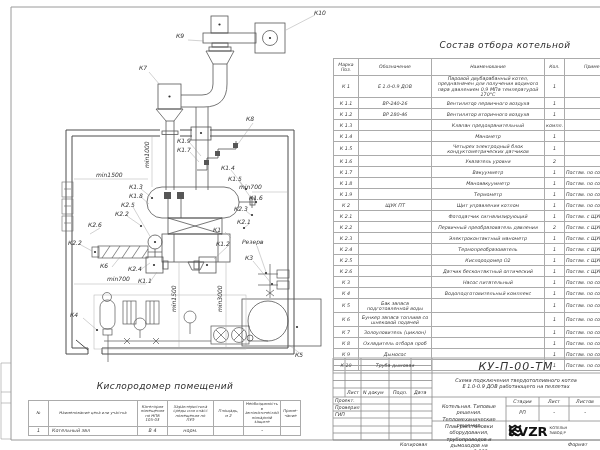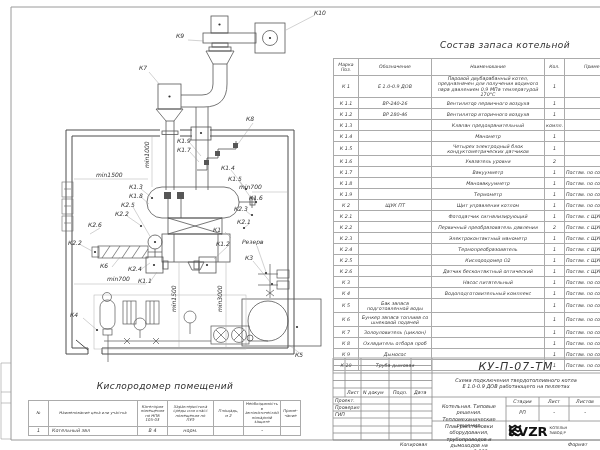--- a/index.html
+++ b/index.html
@@ -270,21 +270,21 @@
     <span class="dl" style="left: 100px; top: 263px;">К6</span>
     <span class="dl" style="left: 128px; top: 266px;">К2.4</span>
     <span class="dl" style="left: 107px; top: 276px;">min700</span>
     <span class="dl" style="left: 138px; top: 278px;">К1.1</span>
     <span class="dl v" style="left: 171px; top: 312px;">min1500</span>
     <span class="dl v" style="left: 217px; top: 312px;">min3000</span>
     <span class="dl" style="left: 70px; top: 312px;">К4</span>
     <span class="dl" style="left: 295px; top: 352px;">К5</span>
   </div>
 
-<div class="tbl-title" style="left:425px;top:40px;width:160px;">Состав запаса котельной</div>
+<div class="tbl-title" style="left:425px;top:40px;width:160px;">Состав отбора котельной</div>
 <table id="equip-table" class="gost">
     <colgroup>
       <col style="width: 25px;">
       <col style="width: 73px;">
       <col style="width: 113px;">
       <col style="width: 20px;">
       <col style="width: 69px;">
     </colgroup>
     <thead>
       <tr>
@@ -513,21 +513,21 @@
         <td class="lft" style="height: 8px;">Котельный зал</td>
         <td style="height: 8px;">В 4</td>
         <td style="height: 8px;">норм.</td>
         <td style="height: 8px;"></td>
         <td style="height: 8px;">-</td>
         <td style="height: 8px;"></td>
       </tr>
     </tbody>
   </table>
 
-<div class="tb doc" style="left:432px;top:360px;width:168px;">КУ-П-07-ТМ</div>
+<div class="tb doc" style="left:432px;top:360px;width:168px;">КУ-П-00-ТМ</div>
 <div class="tb sm" style="left:434px;top:377px;width:164px;">Схема подключения твердотопливного котла
 Е 1.0-0.9 ДОВ работающего на пеллетах</div>
 <div class="tb sm" style="left:433px;top:403px;width:72px;">Котельная. Типовые решения.
 Тепломеханические решения.</div>
 <div class="tb sm" style="left:433px;top:423px;width:72px;">План расстановки оборудования,
 трубопроводов и дымоходов на
 отметку 0,000</div>
 
 <div class="tb lbl" style="left:507px;top:399px;width:31px;text-align:center;">Стадия</div>
 <div class="tb lbl" style="left:540px;top:399px;width:28px;text-align:center;">Лист</div>

